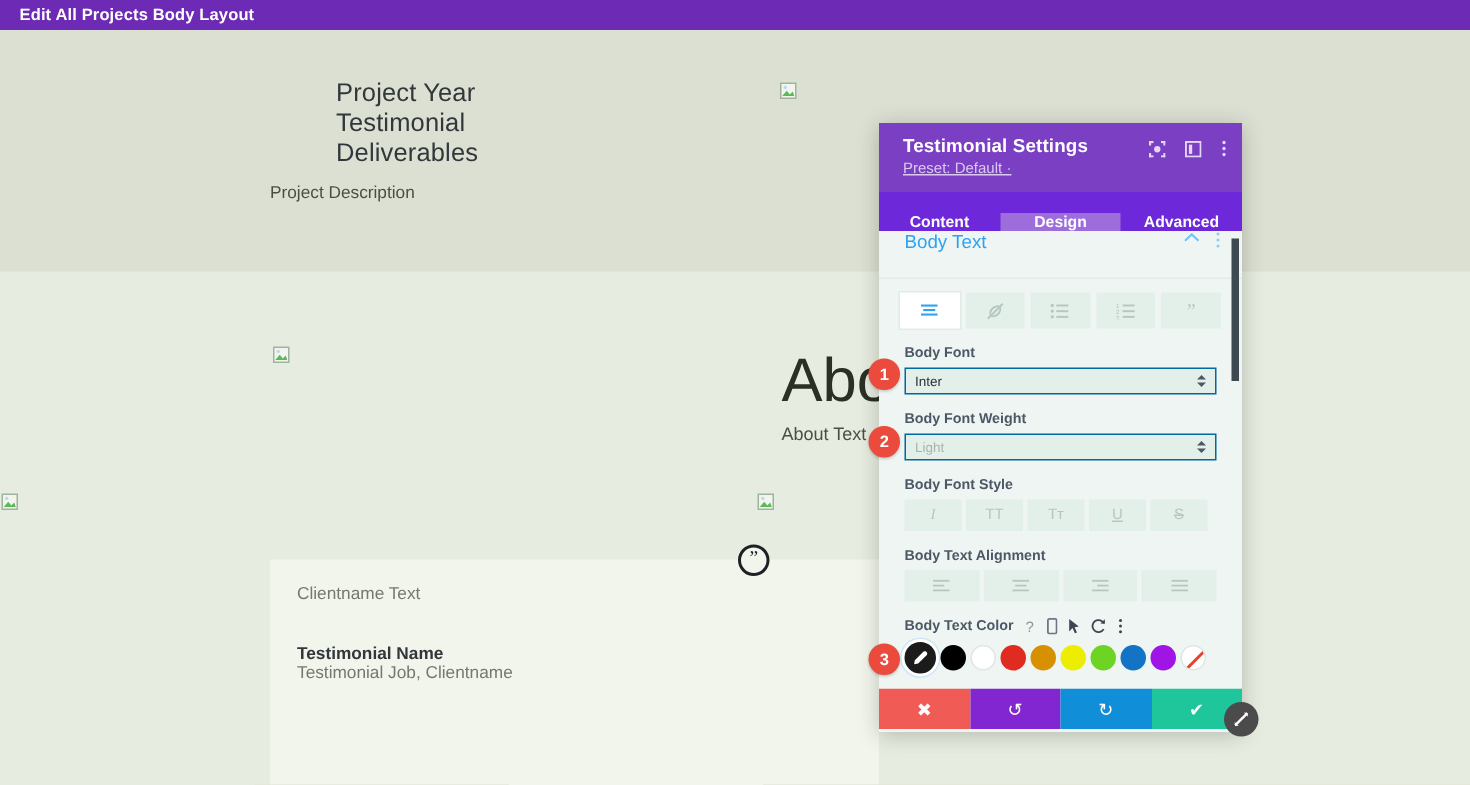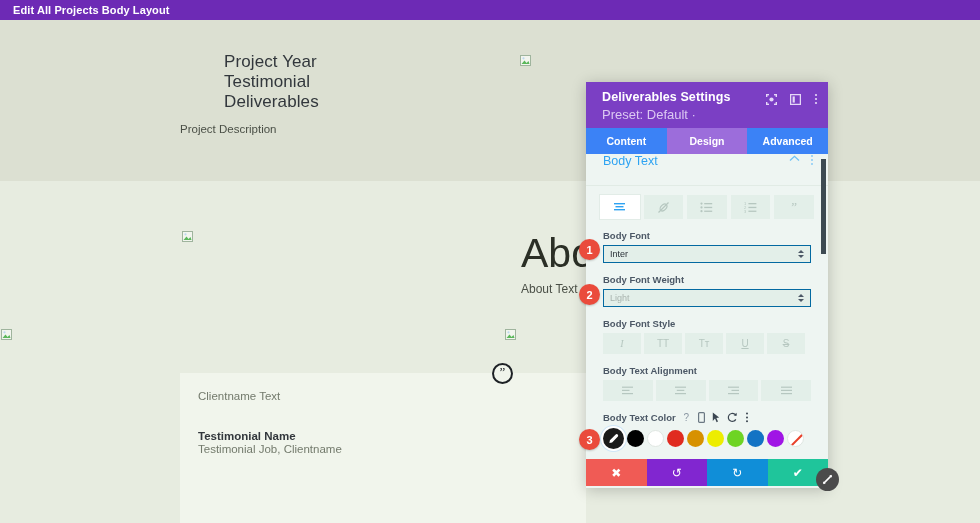--- a/index.html
+++ b/index.html
@@ -87,28 +87,28 @@
     width: 242px; height: 406px;
     background: #eef5f2;
     box-shadow: 0 2px 14px rgba(0,0,0,.22);
     overflow: hidden;
   }
   .modal-header {
     height: 46px; background: #7b3fc4; padding: 8px 12px 0 16px;
     position: relative;
   }
   .modal-title { color: #fff; font-size: 12.5px; font-weight: bold; letter-spacing: .1px; }
-  .modal-preset { color: #dcc9f2; font-size: 13px; margin-top: 3px; }
+  .modal-preset { color: #dcc9f2; font-size: 10px; margin-top: 3px; text-decoration: underline; }
   .modal-header-icons {
     position: absolute; top: 11px; right: 10px;
     display: flex; align-items: center; gap: 13px;
   }
   .hicon { color: #e5d7f7; display: flex; align-items: center; justify-content: center; }
 
-  .tabs { display: flex; height: 26px; background: #3b82f6; }
+  .tabs { display: flex; height: 26px; background: #6d28d9; align-items: flex-end; }
   .tab {
     flex: 1; display: flex; align-items: center; justify-content: center;
     color: #ffffff; font-size: 10.5px; font-weight: bold;
   }
   .tab.active { background: #9c6ddb; }
 
   .panel-body {
     position: relative;
     height: 305px; overflow: hidden; background: #eef5f2;
   }
@@ -264,21 +264,21 @@
 <div class="quote-badge">
     <span>”</span>
   </div>
 <div class="testi-text">Clientname Text</div>
 <div class="testi-name">Testimonial Name</div>
 <div class="testi-job">Testimonial Job, Clientname</div>
 
 <div class="modal">
 
   <div class="modal-header">
-    <div class="modal-title">Deliverables Settings</div>
+    <div class="modal-title">Testimonial Settings</div>
     <div class="modal-preset">Preset: Default ·</div>
     <div class="modal-header-icons">
       <span class="hicon">
         <svg width="11" height="11" viewBox="0 0 11 11">
             <rect x="0" y="0" width="3" height="1.4" fill="#e5d7f7"></rect>
             <rect x="0" y="0" width="1.4" height="3" fill="#e5d7f7"></rect>
             <rect x="8" y="0" width="3" height="1.4" fill="#e5d7f7"></rect>
             <rect x="9.6" y="0" width="1.4" height="3" fill="#e5d7f7"></rect>
             <rect x="0" y="9.6" width="3" height="1.4" fill="#e5d7f7"></rect>
             <rect x="0" y="8" width="1.4" height="3" fill="#e5d7f7"></rect>

